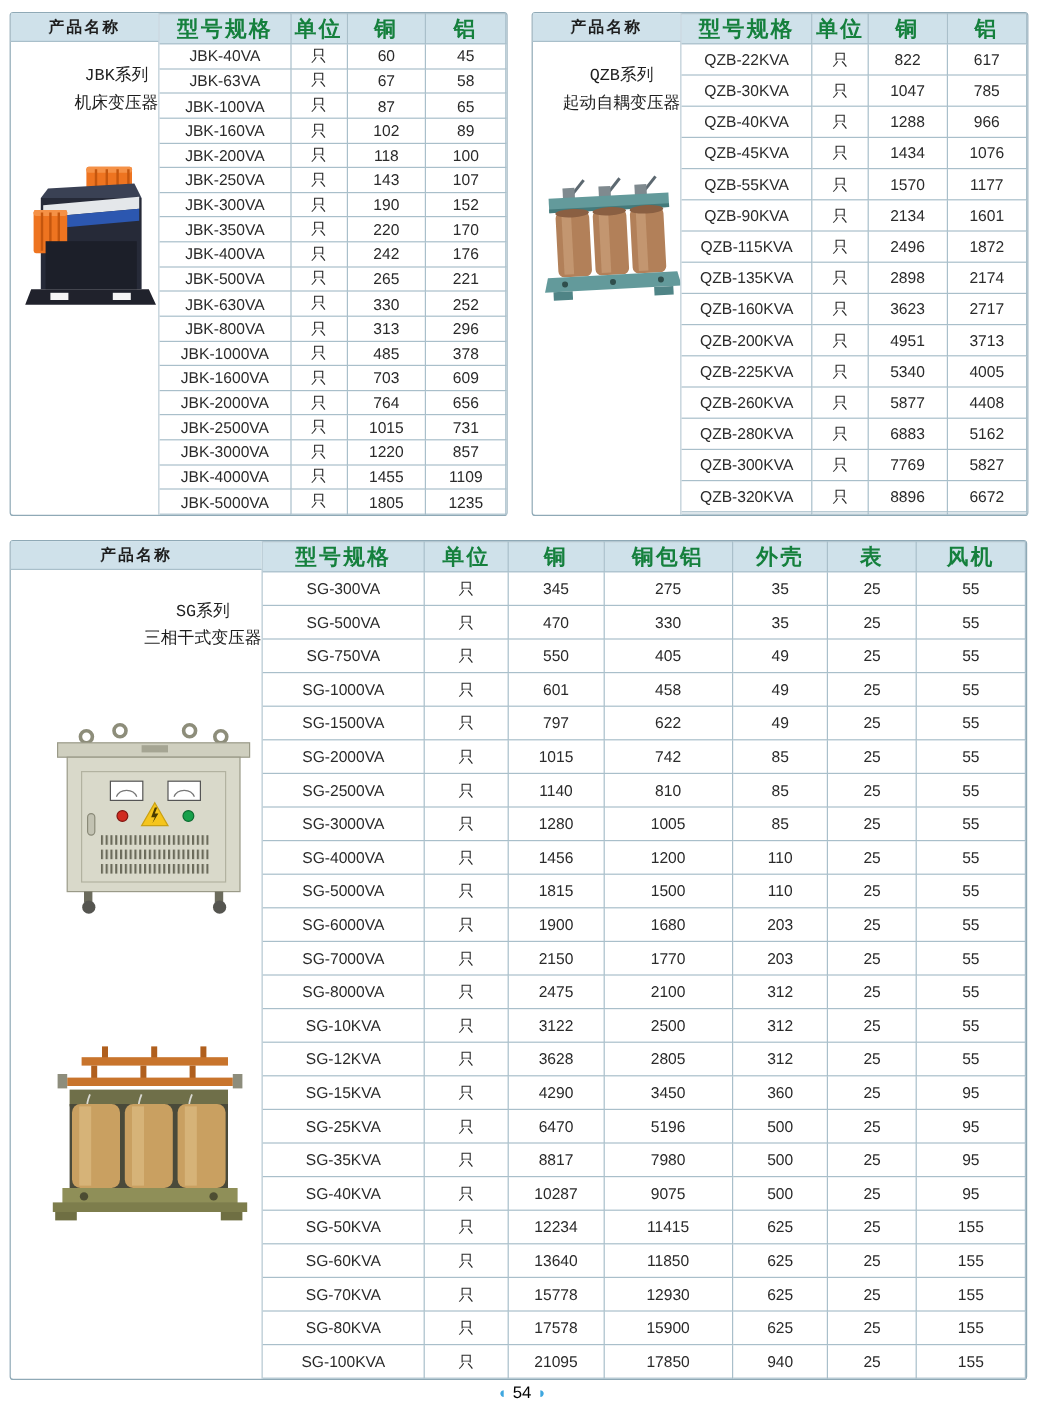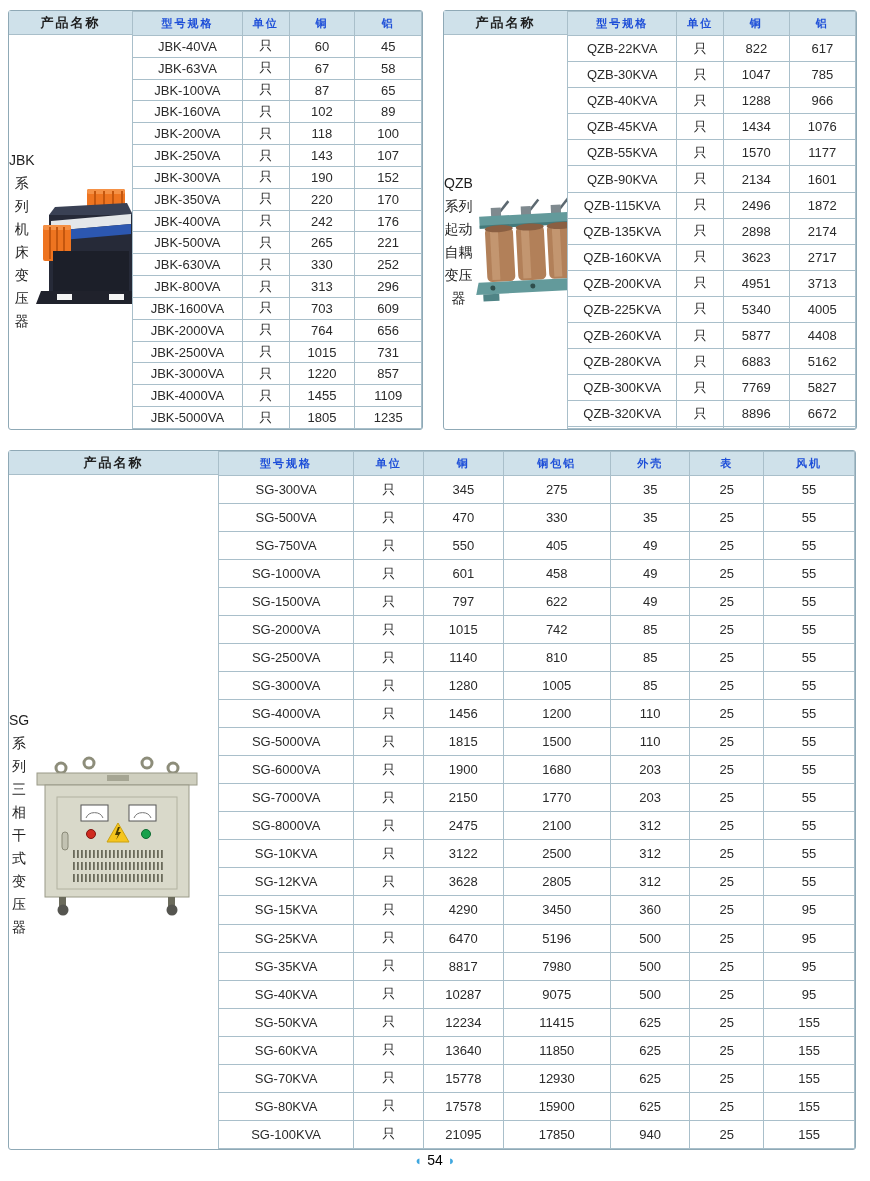--- a/index.html
+++ b/index.html
@@ -10,36 +10,36 @@
   #t-jbk{left:8px;top:10px;width:415px;height:420px;}
   #t-qzb{left:443px;top:10px;width:414px;height:420px;}
   #t-sg{left:8px;top:450px;width:848px;height:700px;}
 
   .name-col{display:flex;flex-direction:column;border-right:1px solid #a9bfca;box-sizing:border-box;flex:0 0 auto;}
   #t-jbk .name-col,#t-qzb .name-col{width:124px;}
   #t-sg .name-col{width:210px;}
 
   .col-header{height:23px;line-height:23px;background:#cfe1ea;border-bottom:1px solid #a9bfca;
     text-align:center;font-weight:bold;font-size:13px;color:#1e1e1e;letter-spacing:2px;}
-  .name-body{flex:1;display:flex;flex-direction:row;align-items:center;overflow:hidden;}
+  .name-body{flex:1;display:flex;flex-direction:column;align-items:flex-end;overflow:hidden;font-family:Liberation Mono, monospace;}
   .series-title{text-align:center;font-size:14px;line-height:23px;color:#1e1e1e;}
   #t-jbk .series-title,#t-qzb .series-title{margin-top:18px;}
   #t-sg .series-title{margin-top:24px;}
 
   .art{flex:0 0 auto;}
   #t-jbk .art{margin-top:36px;}
   #t-qzb .art{margin-top:42px;}
   #t-sg .art-cabinet{margin-top:54px;}
   #t-sg .art-coils{margin-top:96px;}
 
   .grid-wrap{flex:1 1 auto;}
   table.data{width:100%;border-collapse:collapse;table-layout:fixed;}
   #t-jbk table.data,#t-qzb table.data{height:418px;}
   #t-sg table.data{height:698px;}
-  table.data th{background:#cfe1ea;height:23px;font-size:11px;font-weight:bold;color:#1d4ed8;
+  table.data th{background:#cfe1ea;height:23px;font-size:18px;font-weight:bold;color:#15803d;
     border:1px solid #a9bfca;letter-spacing:2px;padding:0;}
   table.data td{border:1px solid #a9bfca;text-align:center;vertical-align:middle;
     font-size:13px;color:#2a2a2a;padding:0;background:#fff;}
   table.data thead th:first-child{border-left:none;}
   table.data td:first-child{border-left:none;}
 
   .footer{position:absolute;left:0;top:1152px;width:870px;height:22px;text-align:center;font-size:14px;color:#333;}
   .crescent{color:#3fa7df;font-size:13px;}
   .page-num{margin:0 5px;color:#000000;}
 </style>
@@ -162,20 +162,26 @@
               <td>JBK-630VA</td>
               <td>只</td>
               <td>330</td>
               <td>252</td>
             </tr>
             <tr>
               <td>JBK-800VA</td>
               <td>只</td>
               <td>313</td>
               <td>296</td>
+            </tr>
+            <tr>
+              <td>JBK-1000VA</td>
+              <td>只</td>
+              <td>485</td>
+              <td>378</td>
             </tr>
             <tr>
               <td>JBK-1600VA</td>
               <td>只</td>
               <td>703</td>
               <td>609</td>
             </tr>
             <tr>
               <td>JBK-2000VA</td>
               <td>只</td>

